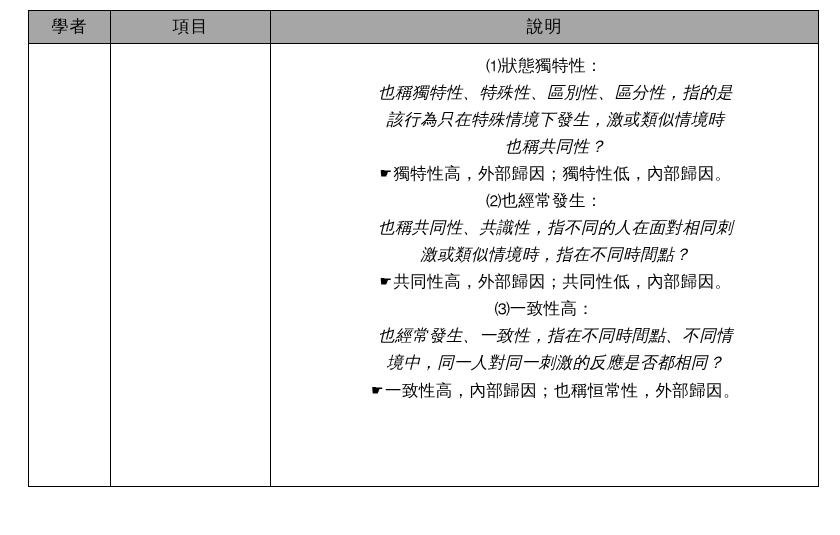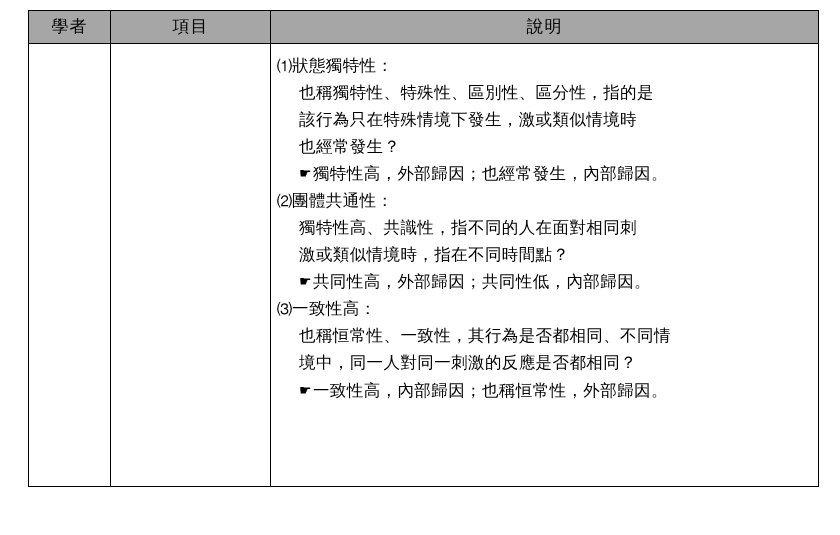--- a/index.html
+++ b/index.html
@@ -50,28 +50,30 @@
   td.cell-desc {
     padding: 8px 6px 6px 6px;
   }
   .desc-block {
     font-size: 16.5px;
     line-height: 1.64;
     letter-spacing: 0.4px;
   }
   .desc-group {
     margin: 0 0 0 0;
+    text-align: center;
   }
   .grp-title {
     white-space: nowrap;
     text-indent: 0;
   }
   .grp-line {
     padding-left: 22px;
     white-space: nowrap;
+    font-style: italic;
   }
   .grp-note {
     padding-left: 22px;
     white-space: nowrap;
   }
   .marker-num {
     font-size: 15px;
     letter-spacing: 0;
   }
   .pointer-icon {
@@ -102,34 +104,34 @@
       <tr>
         <td class="cell-scholar"></td>
         <td class="cell-item"></td>
         <td class="cell-desc">
           <div class="desc-block">
 
             <div class="desc-group">
               <div class="grp-title"><span class="marker-num">⑴</span><span>狀態獨特性：</span></div>
               <div class="grp-line">也稱獨特性、特殊性、區別性、區分性，指的是</div>
               <div class="grp-line">該行為只在特殊情境下發生，激或類似情境時</div>
-              <div class="grp-line">也經常發生？</div>
-              <div class="grp-note"><span class="pointer-icon">☛</span><span>獨特性高，外部歸因；也經常發生，內部歸因。</span></div>
+              <div class="grp-line">也稱共同性？</div>
+              <div class="grp-note"><span class="pointer-icon">☛</span><span>獨特性高，外部歸因；獨特性低，內部歸因。</span></div>
             </div>
 
             <div class="desc-group">
-              <div class="grp-title"><span class="marker-num">⑵</span><span>團體共通性：</span></div>
-              <div class="grp-line">獨特性高、共識性，指不同的人在面對相同刺</div>
+              <div class="grp-title"><span class="marker-num">⑵</span><span>也經常發生：</span></div>
+              <div class="grp-line">也稱共同性、共識性，指不同的人在面對相同刺</div>
               <div class="grp-line">激或類似情境時，指在不同時間點？</div>
               <div class="grp-note"><span class="pointer-icon">☛</span><span>共同性高，外部歸因；共同性低，內部歸因。</span></div>
             </div>
 
             <div class="desc-group">
               <div class="grp-title"><span class="marker-num">⑶</span><span>一致性高：</span></div>
-              <div class="grp-line">也稱恒常性、一致性，其行為是否都相同、不同情</div>
+              <div class="grp-line">也經常發生、一致性，指在不同時間點、不同情</div>
               <div class="grp-line">境中，同一人對同一刺激的反應是否都相同？</div>
               <div class="grp-note"><span class="pointer-icon">☛</span><span>一致性高，內部歸因；也稱恒常性，外部歸因。</span></div>
             </div>
 
           </div>
         </td>
       </tr>
     </tbody>
   </table>
 </div>

